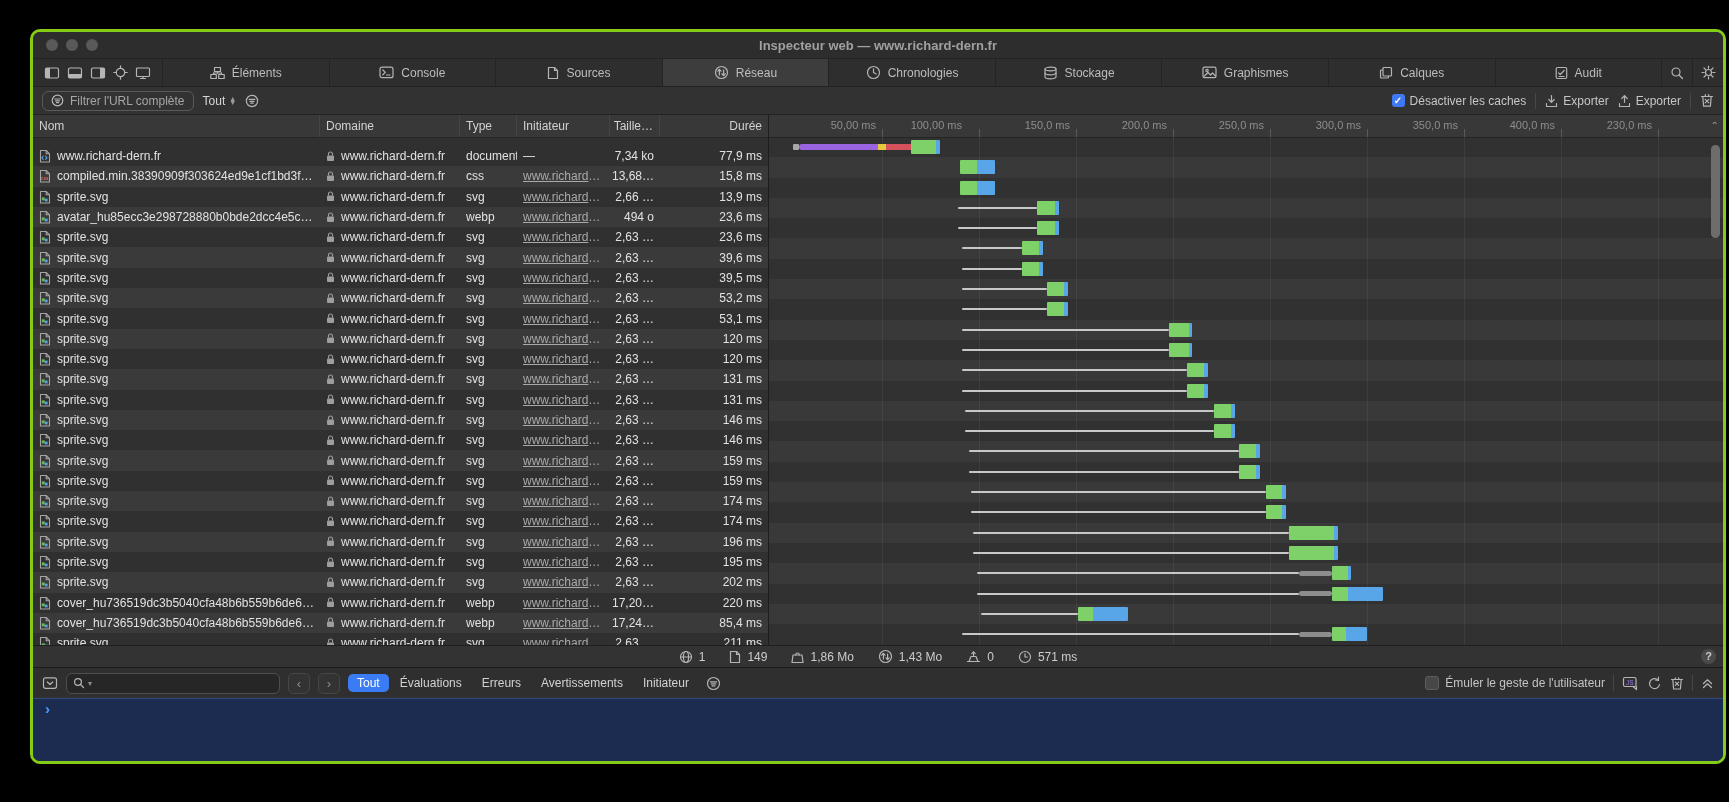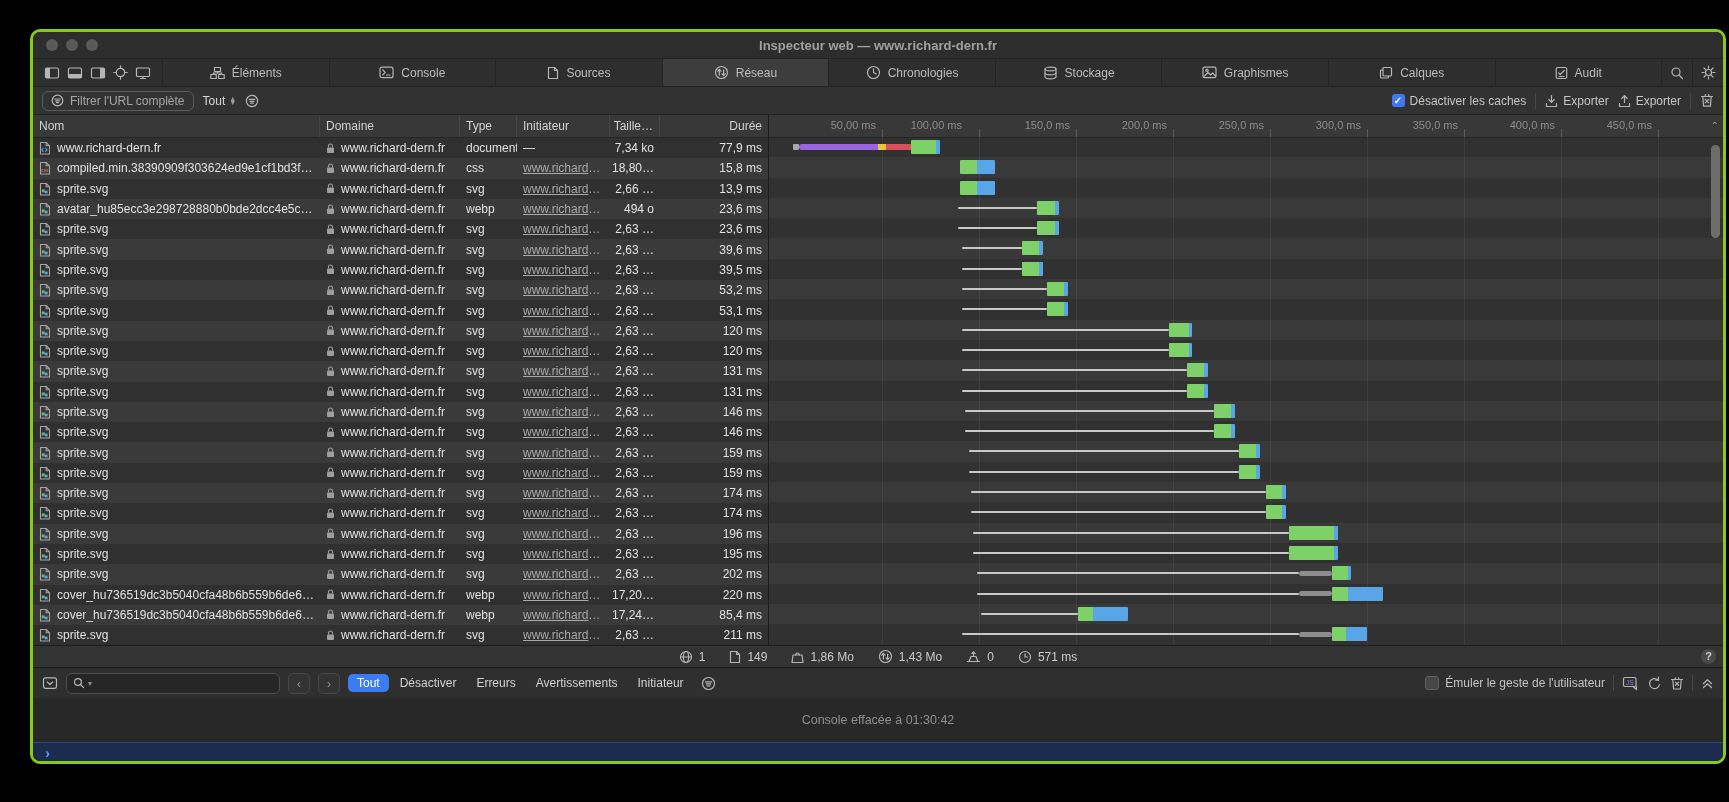--- a/index.html
+++ b/index.html
@@ -30,21 +30,21 @@
   .select{display:flex;align-items:center;gap:4px;color:#d6d6d6;}
   .updown{display:flex;flex-direction:column;line-height:4px;font-size:7px;color:#9a9a9a;}
   .spacer{flex:1}
   .chk{width:13px;height:13px;border-radius:3px;background:#3f78f2;color:#fff;font-size:10px;
     line-height:13px;text-align:center;font-weight:bold;flex:0 0 auto;}
   .chk.off{background:#474747;border:1px solid #5e5e5e;color:transparent;width:12px;height:12px;line-height:12px;}
   .vsep{width:1px;height:16px;background:#474747;}
   .btn{display:flex;align-items:center;gap:5px;color:#c6c6c6;}
   
   .main{height:530px;display:flex;background:#303030;flex:0 0 auto;position:relative;}
-  .table{width:735px;flex:0 0 735px;display:flex;flex-direction:column;border-right:1px solid #1d1d1d;}
+  .table{width:735px;flex:0 0 735px;display:flex;flex-direction:column;border-right:1px solid #1d1d1d;gap:8px;}
   .thead{height:22px;flex:0 0 22px;display:flex;align-items:center;background:#383838;color:#d2d2d2;
     font-size:12px;border-bottom:1px solid #252525;}
   .thead>div{padding:0 6px;box-sizing:border-box;border-right:1px solid #454545;height:100%;display:flex;align-items:center;}
   .c0{width:287px}.c1{width:140px}.c2{width:57px}.c3{width:93px}.c4{width:50px;justify-content:flex-end}
   .c5{flex:1;justify-content:flex-end;border-right:none!important;}
   .trow{height:20.3px;display:flex;align-items:center;font-size:12px;color:#e2e2e2;}
   .trow:nth-child(odd){background:#303030;}
   .trow:nth-child(even){background:#3a3a3a;}
   .trow>div{padding:0 6px;box-sizing:border-box;display:flex;align-items:center;gap:6px;overflow:hidden;white-space:nowrap;}
   .trow .c4,.trow .c5{justify-content:flex-end;}
@@ -369,21 +369,21 @@
                   <rect x="1" y="4.6" width="7" height="5.4" rx="1" fill="#9e9e9e" stroke="none"></rect>
                   <path d="M2.5 4.6 V3 a2 2 0 0 1 4 0 V4.6"></path>
                 </svg>
               </span>
               <span class="nm">www.richard-dern.fr</span>
             </div>
             <div class="c2">css</div>
             <div class="c3">
               <span class="link">www.richard-d…</span>
             </div>
-            <div class="c4">18,80…</div>
+            <div class="c4">13,68…</div>
             <div class="c5">15,8 ms</div>
           </div>
           <div class="trow">
             <div class="c0">
               <span>
                 <svg width="12" height="14" fill="none" stroke-width="1.1" stroke-linejoin="round" stroke-linecap="round">
                   <path d="M1.5 1.5 H7.2 L10.5 4.8 V13 H1.5 Z" stroke="#a5a5a5"></path>
                   <polyline points="7.2,1.5 7.2,4.8 10.5,4.8" stroke="#a5a5a5"></polyline>
                   <rect x="2.8" y="7.4" width="3" height="3" fill="#63b953" stroke="none"></rect>
                   <rect x="5.8" y="8.6" width="2.8" height="2.8" fill="#5aa2e8" stroke="none"></rect>
@@ -1037,21 +1037,21 @@
           <span class="tick-label" style="left: 318px;">200,0 ms</span>
           <div class="glh" style="left: 404px;"></div>
           <span class="tick-label" style="left: 415px;">250,0 ms</span>
           <div class="glh" style="left: 501px;"></div>
           <span class="tick-label" style="left: 512px;">300,0 ms</span>
           <div class="glh" style="left: 598px;"></div>
           <span class="tick-label" style="left: 609px;">350,0 ms</span>
           <div class="glh" style="left: 695px;"></div>
           <span class="tick-label" style="left: 706px;">400,0 ms</span>
           <div class="glh" style="left: 792px;"></div>
-          <span class="tick-label" style="left: 803px;">450,0 ms</span>
+          <span class="tick-label" style="left: 803px;">230,0 ms</span>
           <div class="glh" style="left: 889px;"></div>
         </div>
       <div class="gl" style="left: 113px;"></div>
         <div class="gl" style="left: 210px;"></div>
         <div class="gl" style="left: 307px;"></div>
         <div class="gl" style="left: 404px;"></div>
         <div class="gl" style="left: 501px;"></div>
         <div class="gl" style="left: 598px;"></div>
         <div class="gl" style="left: 695px;"></div>
         <div class="gl" style="left: 792px;"></div>
@@ -1252,21 +1252,21 @@
       <svg class="ic" width="12" height="12">
           <circle cx="5" cy="5" r="3.4"></circle>
           <line x1="7.6" y1="7.6" x2="10.5" y2="10.5"></line>
         </svg>
       <span style="font-size:8px;color:#8f8f8f">▾</span>
     </div>
     <div class="navbtn">‹</div>
     <div class="navbtn">›</div>
     <div id="scopes" style="display:flex;align-items:center;gap:2px;">
         <div class="scope active">Tout</div>
-        <div class="scope">Désactiver</div>
+        <div class="scope">Évaluations</div>
         <div class="scope">Erreurs</div>
         <div class="scope">Avertissements</div>
         <div class="scope">Initiateur</div>
       </div>
     <svg class="ic" width="15" height="15">
         <circle cx="7.5" cy="7.5" r="6"></circle>
         <line x1="4.4" y1="5.8" x2="10.6" y2="5.8"></line>
         <line x1="5.2" y1="7.8" x2="9.8" y2="7.8"></line>
         <line x1="6" y1="9.8" x2="9" y2="9.8"></line>
       </svg>
@@ -1301,21 +1301,18 @@
       </span>
     <div class="vsep"></div>
     <span>
         <svg class="ic" width="13" height="13">
           <polyline points="2.5,6.5 6.5,2.8 10.5,6.5"></polyline>
           <polyline points="2.5,10.5 6.5,6.8 10.5,10.5"></polyline>
         </svg>
       </span>
   </div>
 
-  <div class="conmsg">
-    <span>Console effacée à 01:30:42</span>
-  </div>
 
   <div class="prompt">
     <span class="prompt-chevron">›</span>
   </div>
 
 </div>
 
 </body></html>

